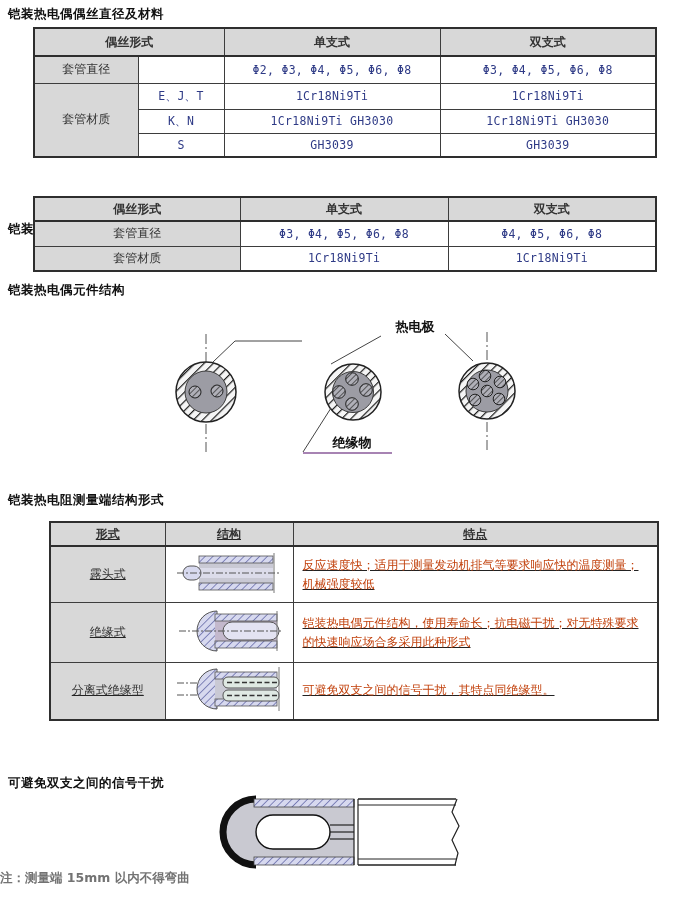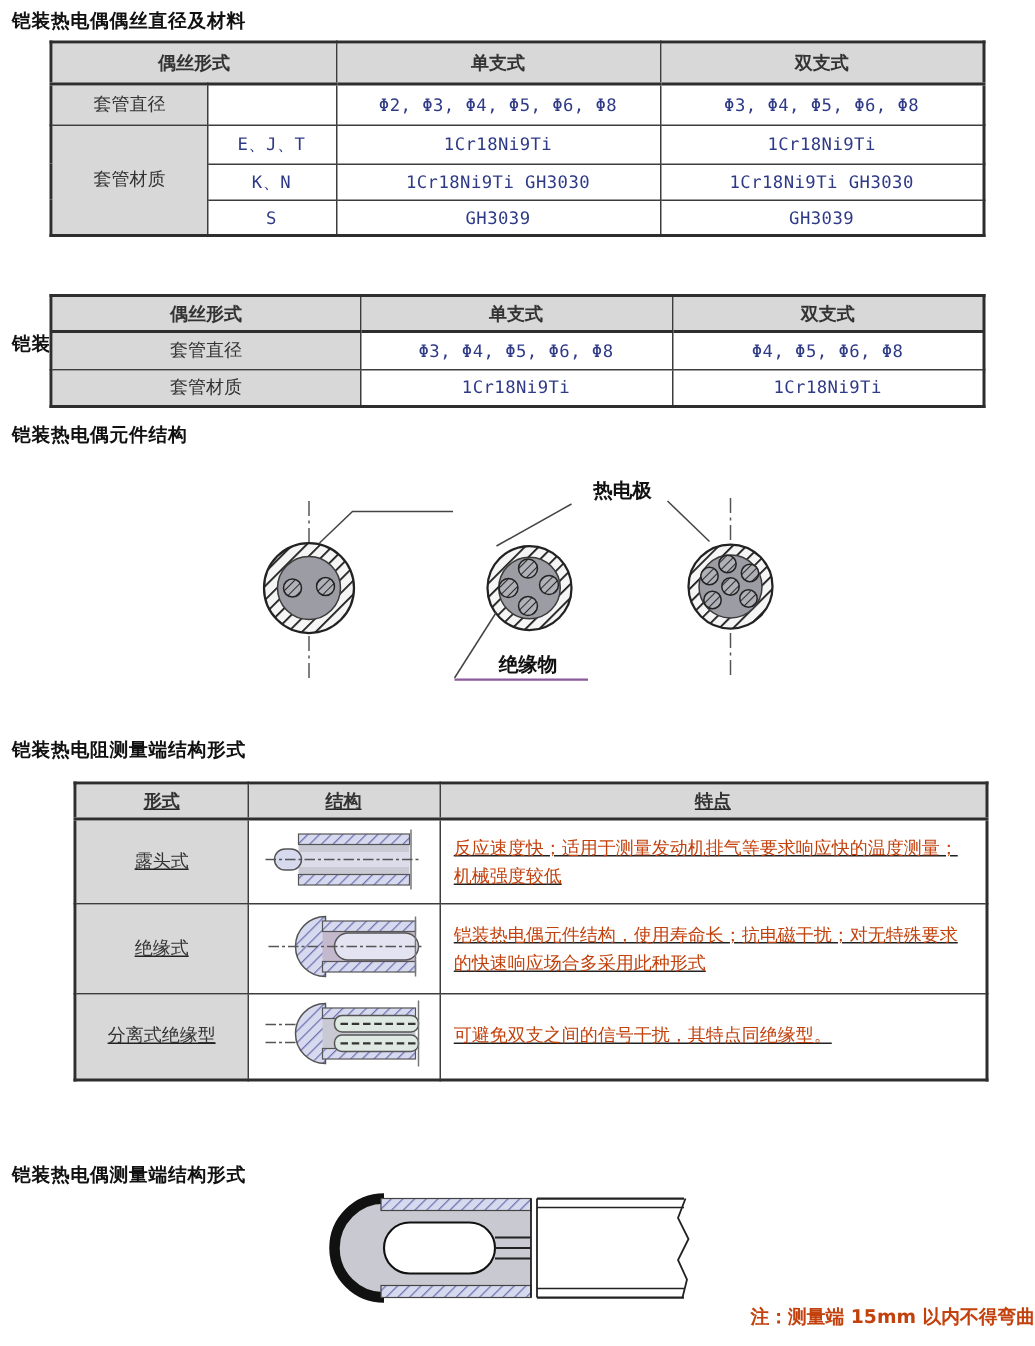--- a/index.html
+++ b/index.html
@@ -33,22 +33,22 @@
   #table3 td.feat sup { font-size:9px; }
   #table3 td.diag { padding:2px; }
   #elements-svg { position:absolute; left:0; top:300px; }
   #rtd-svg { position:absolute; left:210px; top:795px; }
   .dlabel { font-size:13px; font-weight:bold; fill:#111; font-family:inherit; }
   .cl { stroke:#555; stroke-width:1; stroke-dasharray:10 3 2 3; fill:none; }
   .wire { fill:url(#hwire); stroke:#222; stroke-width:1; }
   .leader { stroke:#444; stroke-width:1; fill:none; }
   .dashdot { stroke:#555; stroke-width:1; stroke-dasharray:7 2 2 2; fill:none; }
   #note {
-    position:absolute; top:870px; left:0; width:690px; text-align:right;
-    font-size:12.5px; font-weight:bold; color:#c2410c;
+    position:absolute; top:870px; left:0; width:690px; text-align:left;
+    font-size:12.5px; font-weight:bold; color:#737373;
   }
   #t1 { top:6px; } #t2 { top:177px;margin-top:44px; } #t3 { top:282px; } #t4 { top:492px; } #t5 { top:775px; }
 </style>
 </head>
 <body>
 
 <svg width="0" height="0" style="position:absolute">
   <defs>
     <pattern id="hring" patternUnits="userSpaceOnUse" width="6.5" height="6.5" patternTransform="rotate(45)">
       <rect width="6.5" height="6.5" fill="#f5f5f5"></rect>
@@ -232,21 +232,21 @@
         <line class="dashdot" x1="4" y1="18" x2="26" y2="18"></line>
         <line class="dashdot" x1="4" y1="30" x2="26" y2="30"></line>
         <line x1="106" y1="2" x2="106" y2="46" stroke="#777" stroke-width="1"></line>
       </svg>
     </td>
     <td class="feat">可避免双支之间的信号干扰，其特点同绝缘型。</td>
   </tr>
 </tbody>
   </table>
 
-<div id="t5" class="sec-title">铠装热电偶测量端结构形式</div>
+<div id="t5" class="sec-title">可避免双支之间的信号干扰</div>
 
 <svg id="rtd-svg" width="250" height="74" viewBox="0 0 250 74">
   <path d="M46 4 A33 33 0 0 0 46 70" fill="#c9c9d1" stroke="#111" stroke-width="7"></path>
   <rect x="44" y="12" width="100" height="50" fill="#c9c9d1"></rect>
   <rect x="44" y="4" width="100" height="8" fill="url(#hblue)" stroke="#444" stroke-width=".8"></rect>
   <rect x="44" y="62" width="100" height="8" fill="url(#hblue)" stroke="#444" stroke-width=".8"></rect>
   <rect x="46" y="20" width="74" height="34" rx="17" fill="#ffffff" stroke="#111" stroke-width="1.4"></rect>
   <line x1="120" y1="30" x2="144" y2="30" stroke="#222" stroke-width="1.2"></line>
   <line x1="120" y1="37" x2="144" y2="37" stroke="#222" stroke-width="1.2"></line>
   <line x1="120" y1="44" x2="144" y2="44" stroke="#222" stroke-width="1.2"></line>

